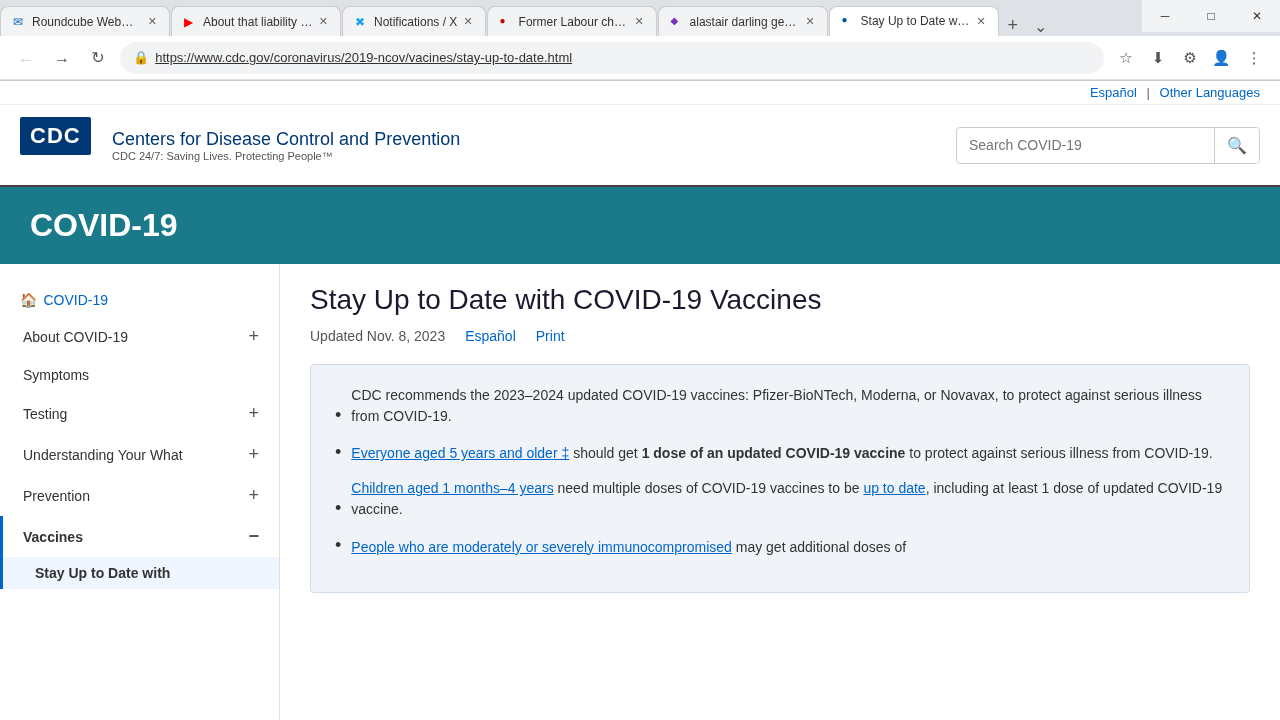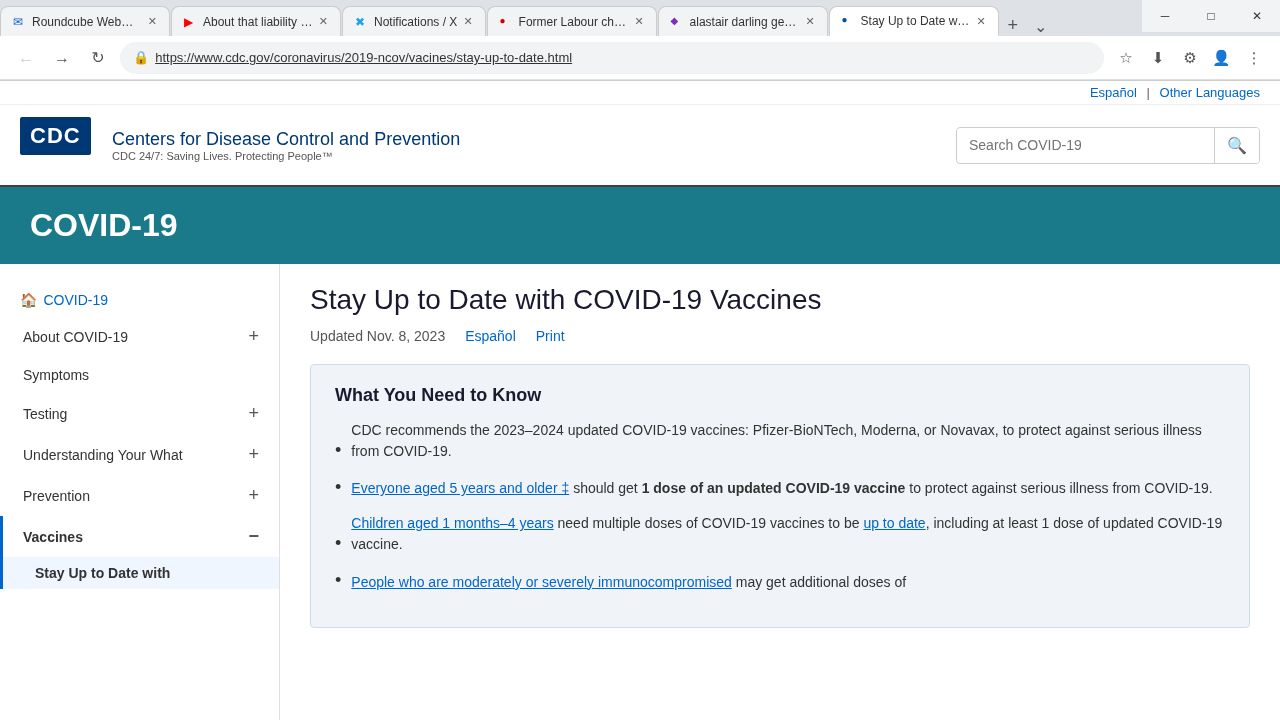--- a/index.html
+++ b/index.html
@@ -213,21 +213,20 @@
 
       <div class="cdc-main">
         <h1 class="page-title">Stay Up to Date with COVID-19 Vaccines</h1>
         <div class="page-meta">
           <span>Updated Nov. 8, 2023</span>
           <a href="#">Español</a>
           <a href="#">Print</a>
         </div>
 
         <div class="info-box">
-          <h2>What You Need to Know</h2>
           <ul>
             <li>
 
               <span>CDC recommends the 2023–2024 updated COVID-19 vaccines: Pfizer-BioNTech, Moderna, or Novavax, to protect against serious illness from COVID-19.</span>
             </li>
             <li>
 
               <span>
                 <a href="#">Everyone aged 5 years and older ‡</a> should get <strong>1 dose of an updated COVID-19 vaccine</strong> to protect against serious illness from COVID-19.
               </span>

